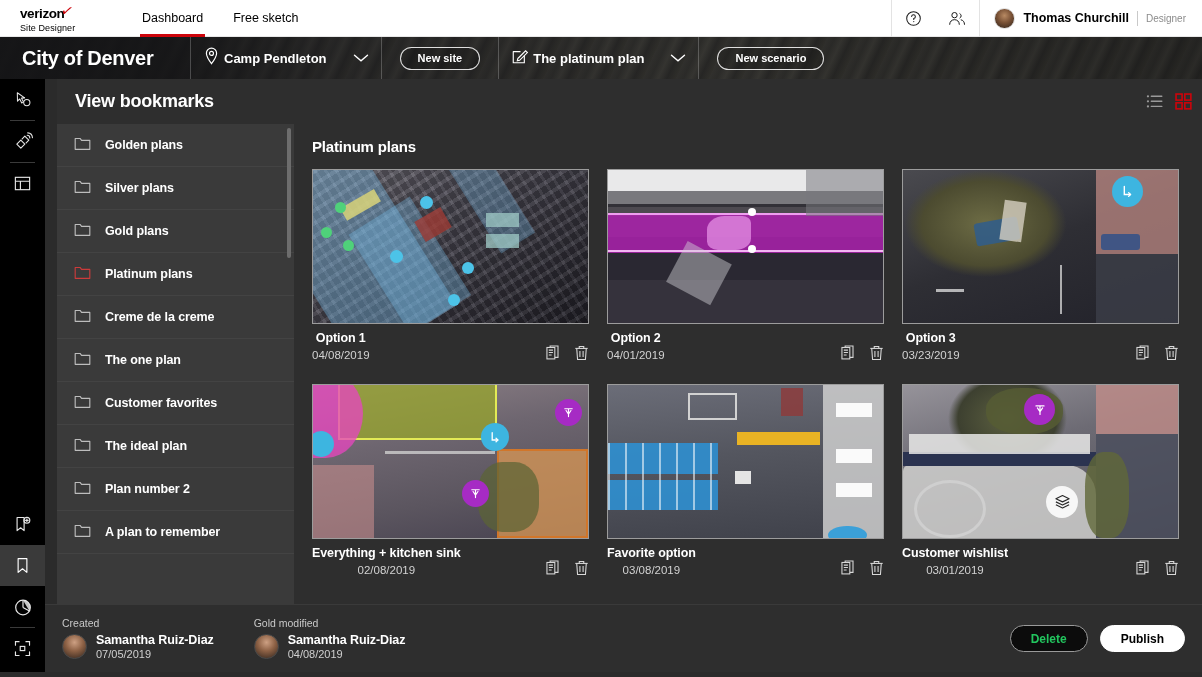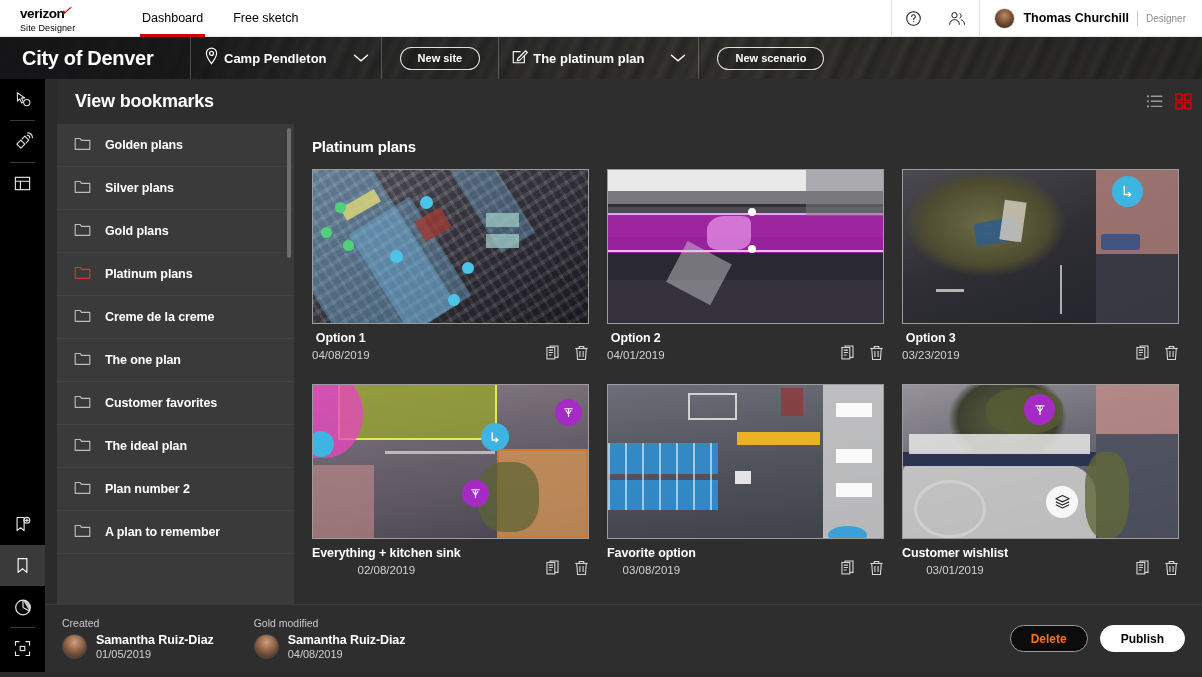--- a/index.html
+++ b/index.html
@@ -163,21 +163,21 @@
   .avatar-md {
     width: 25px; height: 25px; border-radius: 50%;
     background: radial-gradient(circle at 50% 32%, #cda083 0%, #8d6145 45%, #2e231c 100%);
     flex: none; border: 1px solid #4a4a4a;
   }
   .foot-name { font-size: 12.5px; font-weight: bold; color: #fff; line-height: 14px; letter-spacing:-0.1px;}
   .foot-date { font-size: 11px; color: #d0d0d0; line-height: 14px; }
   .foot-actions { margin-left: auto; display: flex; gap: 12px; }
   .btn-dark {
     height: 27px; padding: 0 20px; border-radius: 16px; background: #0c0c0c;
-    border: 1px solid #9a9a9a; color: #f97316; font-size: 12px; font-weight: bold;
+    border: 1px solid #9a9a9a; color: #22c55e; font-size: 12px; font-weight: bold;
     display: flex; align-items: center; cursor: pointer;
   }
   .btn-light {
     height: 27px; padding: 0 20px; border-radius: 16px; background: #fff;
     border: 1px solid #fff; color: #000; font-size: 12px; font-weight: bold;
     display: flex; align-items: center; cursor: pointer;
   }
 
   
   .t-abs { position: absolute; }
@@ -721,21 +721,21 @@
     </div>
   </div>
 
   <div class="footer">
     <div class="foot-block">
       <div class="foot-label">Created</div>
       <div class="foot-person">
         <div class="avatar-md"></div>
         <div>
           <div class="foot-name">Samantha Ruiz-Diaz</div>
-          <div class="foot-date">01/05/2019</div>
+          <div class="foot-date">07/05/2019</div>
         </div>
       </div>
     </div>
 
     <div class="foot-block">
       <div class="foot-label">Gold modified</div>
       <div class="foot-person">
         <div class="avatar-md"></div>
         <div>
           <div class="foot-name">Samantha Ruiz-Diaz</div>

